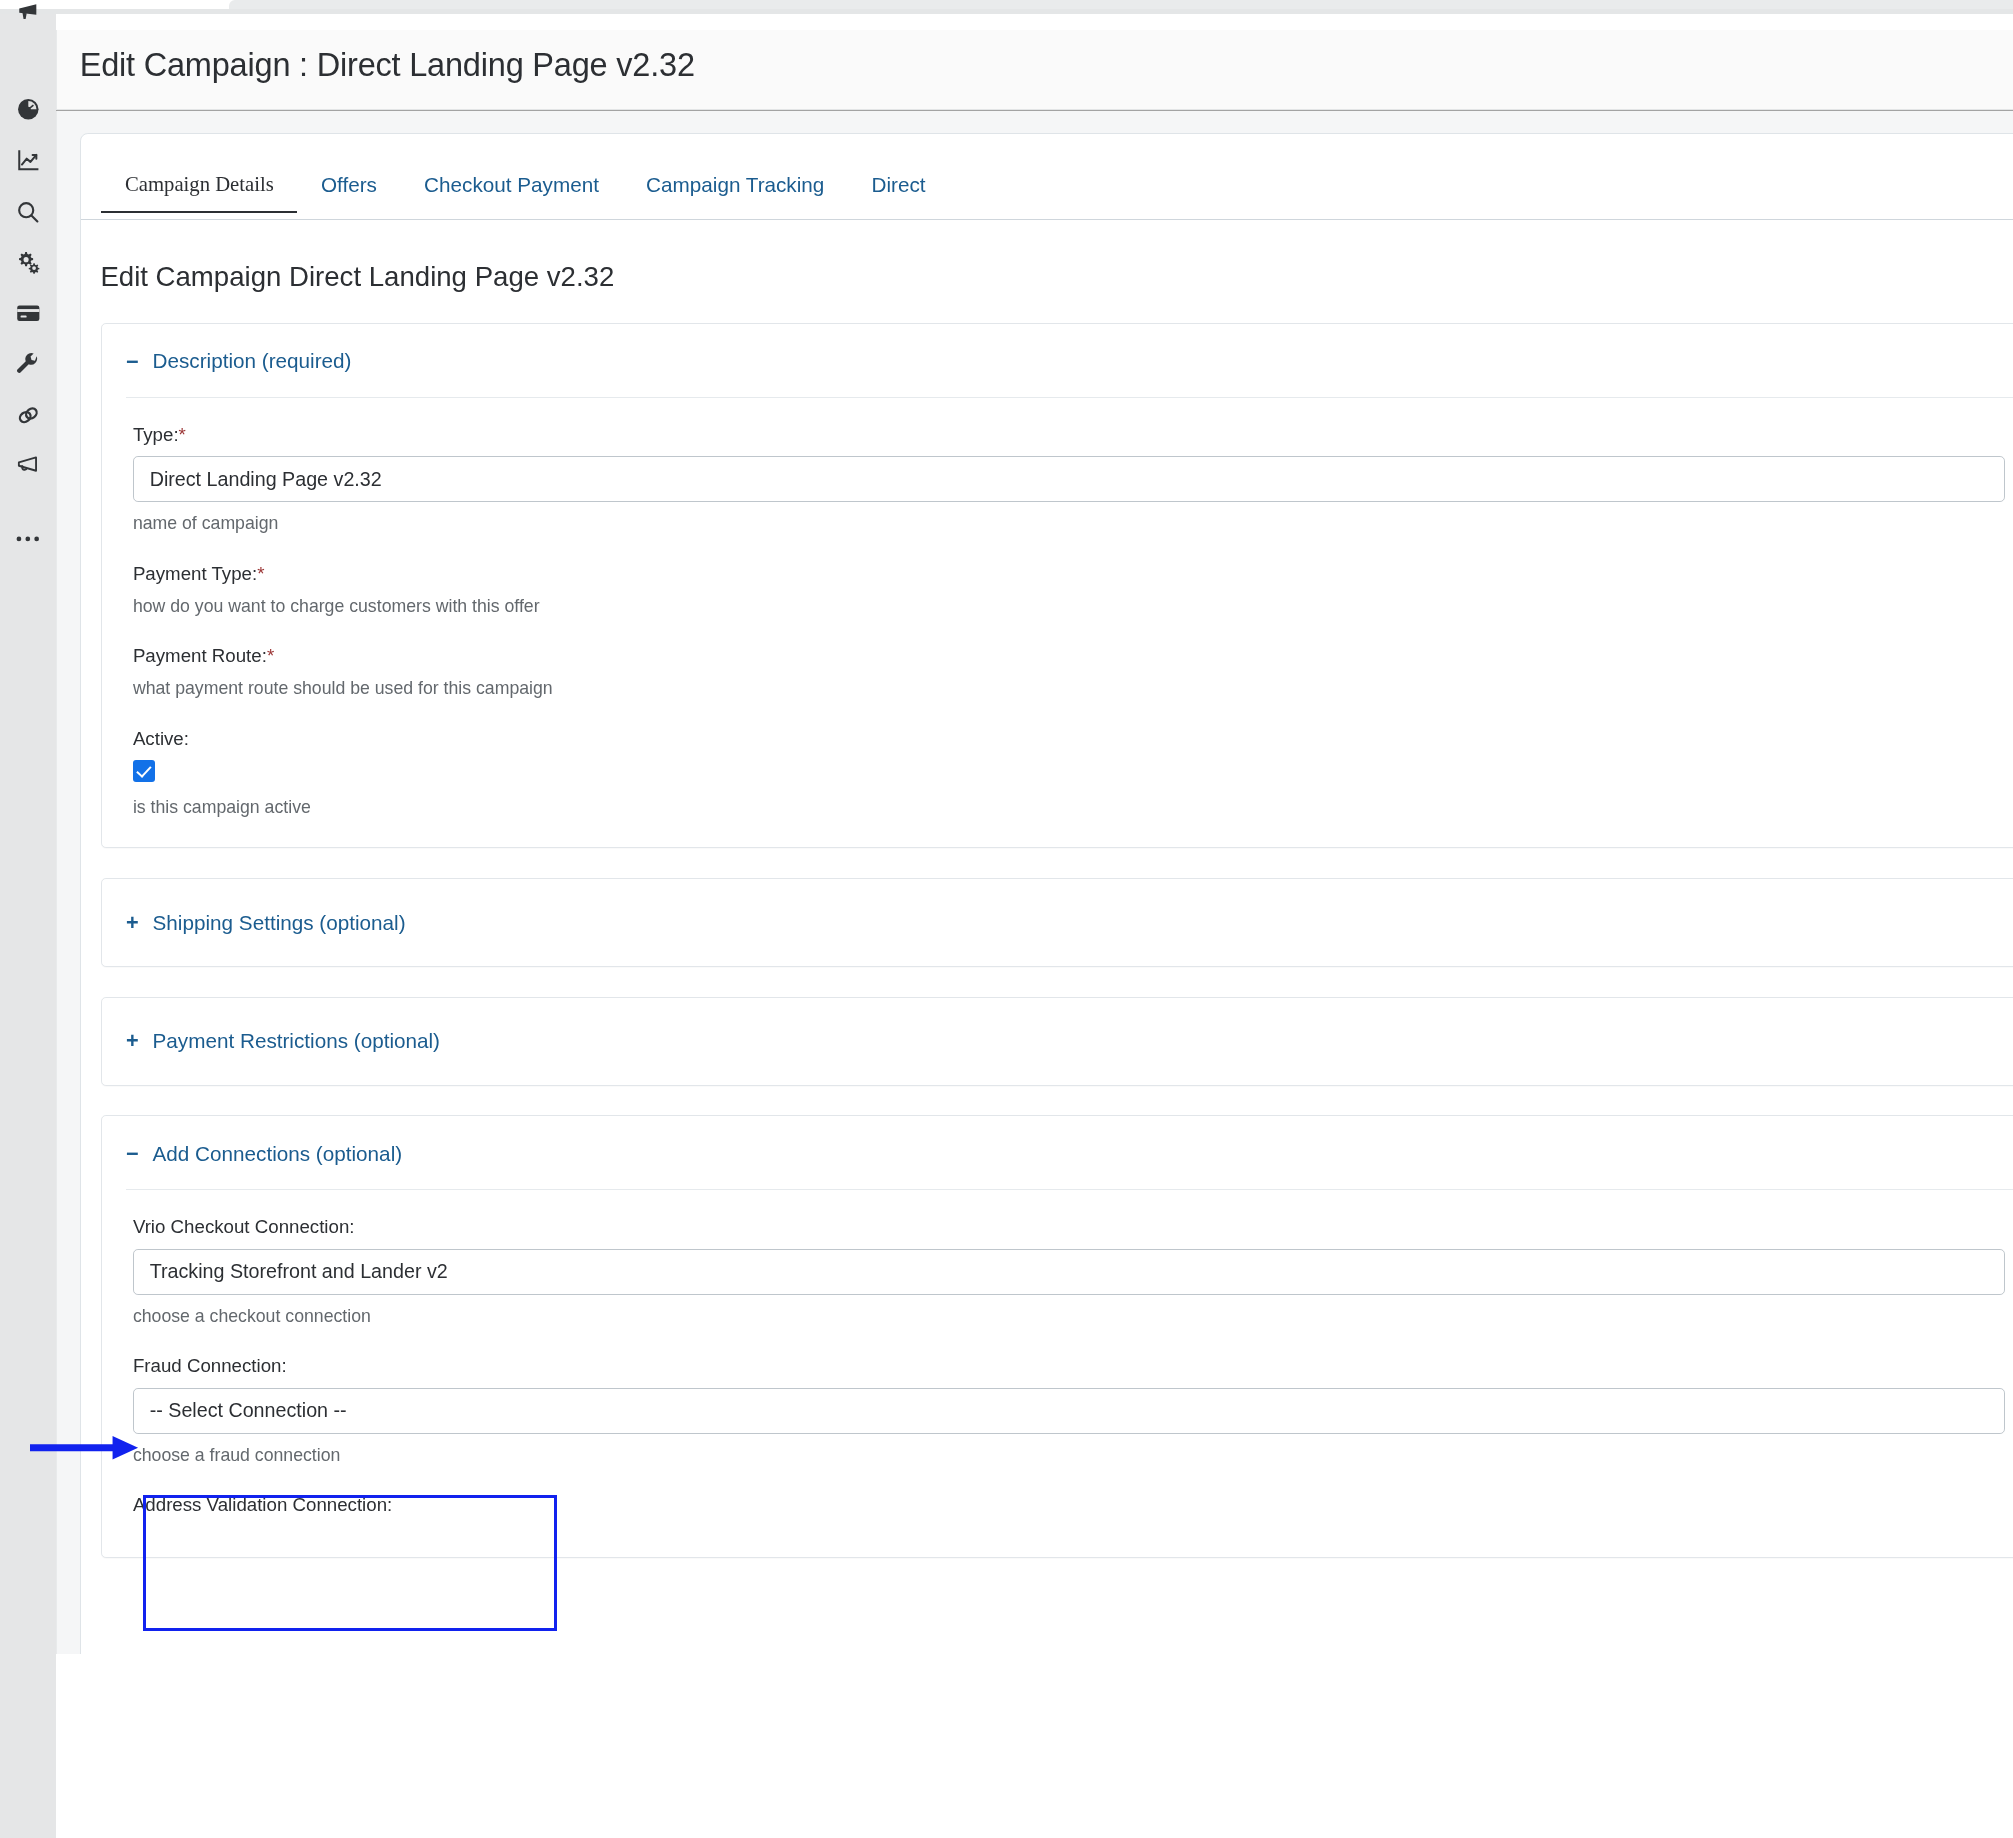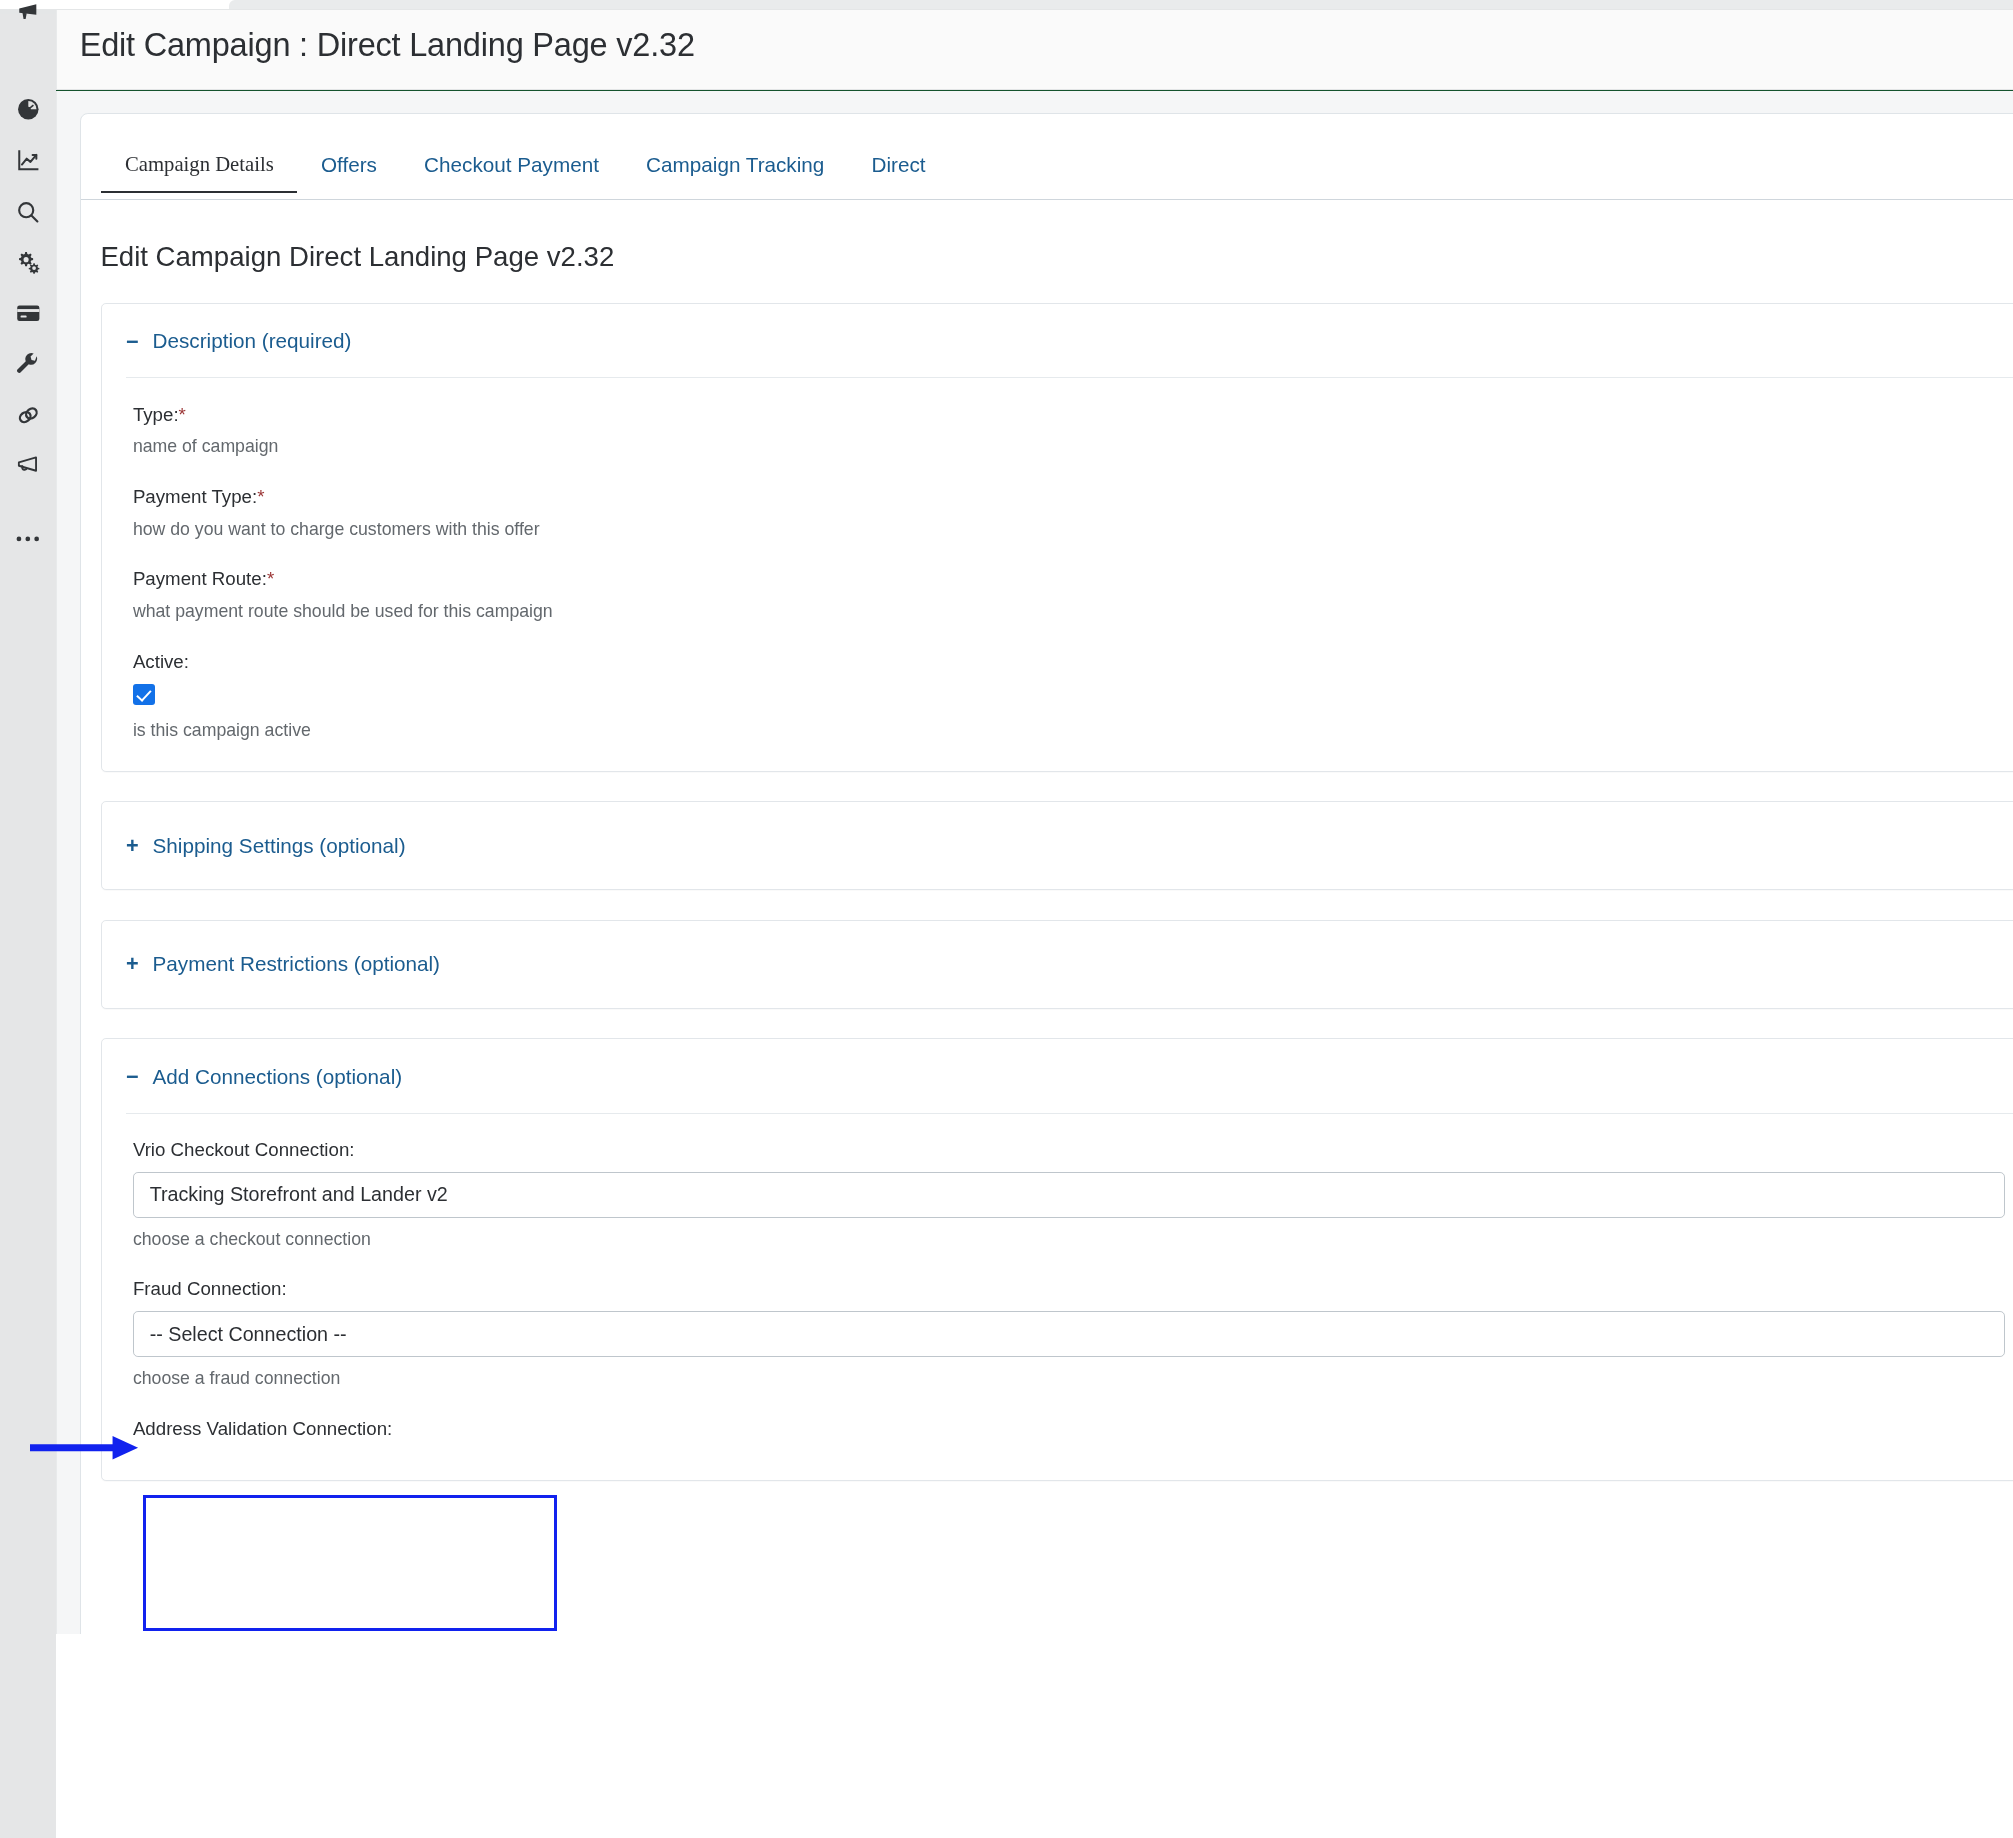--- a/index.html
+++ b/index.html
@@ -46,23 +46,23 @@
     align-items: center;
     justify-content: center;
     color: #333639;
   }
   .rail-icon svg { display: block; }
   .rail-gap-1 { height: 33px; }
 
   
   .page {
     position: absolute;
-    top: 10px; left: 56px;
+    top: 30px; left: 56px;
     width: 1957px; height: 1624px;
-    background: #14532d;
+    background: #a3a3a3;
     overflow: hidden;
   }
 
   .page-header {
     position: absolute;
     top: 0; left: 0;
     width: 1957px;
     height: 80px;
     background: #fafafa;
     border-bottom: 1px solid #e3e5e6;
@@ -380,20 +380,21 @@
       <div class="panel">
         <div class="panel-head">
           <span class="panel-toggle">−</span>
           <span class="panel-title">Description (required)</span>
         </div>
         <div class="panel-divider"></div>
         <div class="panel-body">
 
           <div class="field">
             <label class="field-label"><span>Type:</span><span class="req">*</span></label>
+            <div class="field-input">Direct Landing Page v2.32</div>
             <div class="field-help">name of campaign</div>
           </div>
 
           <div class="field">
             <label class="field-label"><span>Payment Type:</span><span class="req">*</span></label>
             <div class="field-help">how do you want to charge customers with this offer</div>
           </div>
 
           <div class="field">
             <label class="field-label"><span>Payment Route:</span><span class="req">*</span></label>

